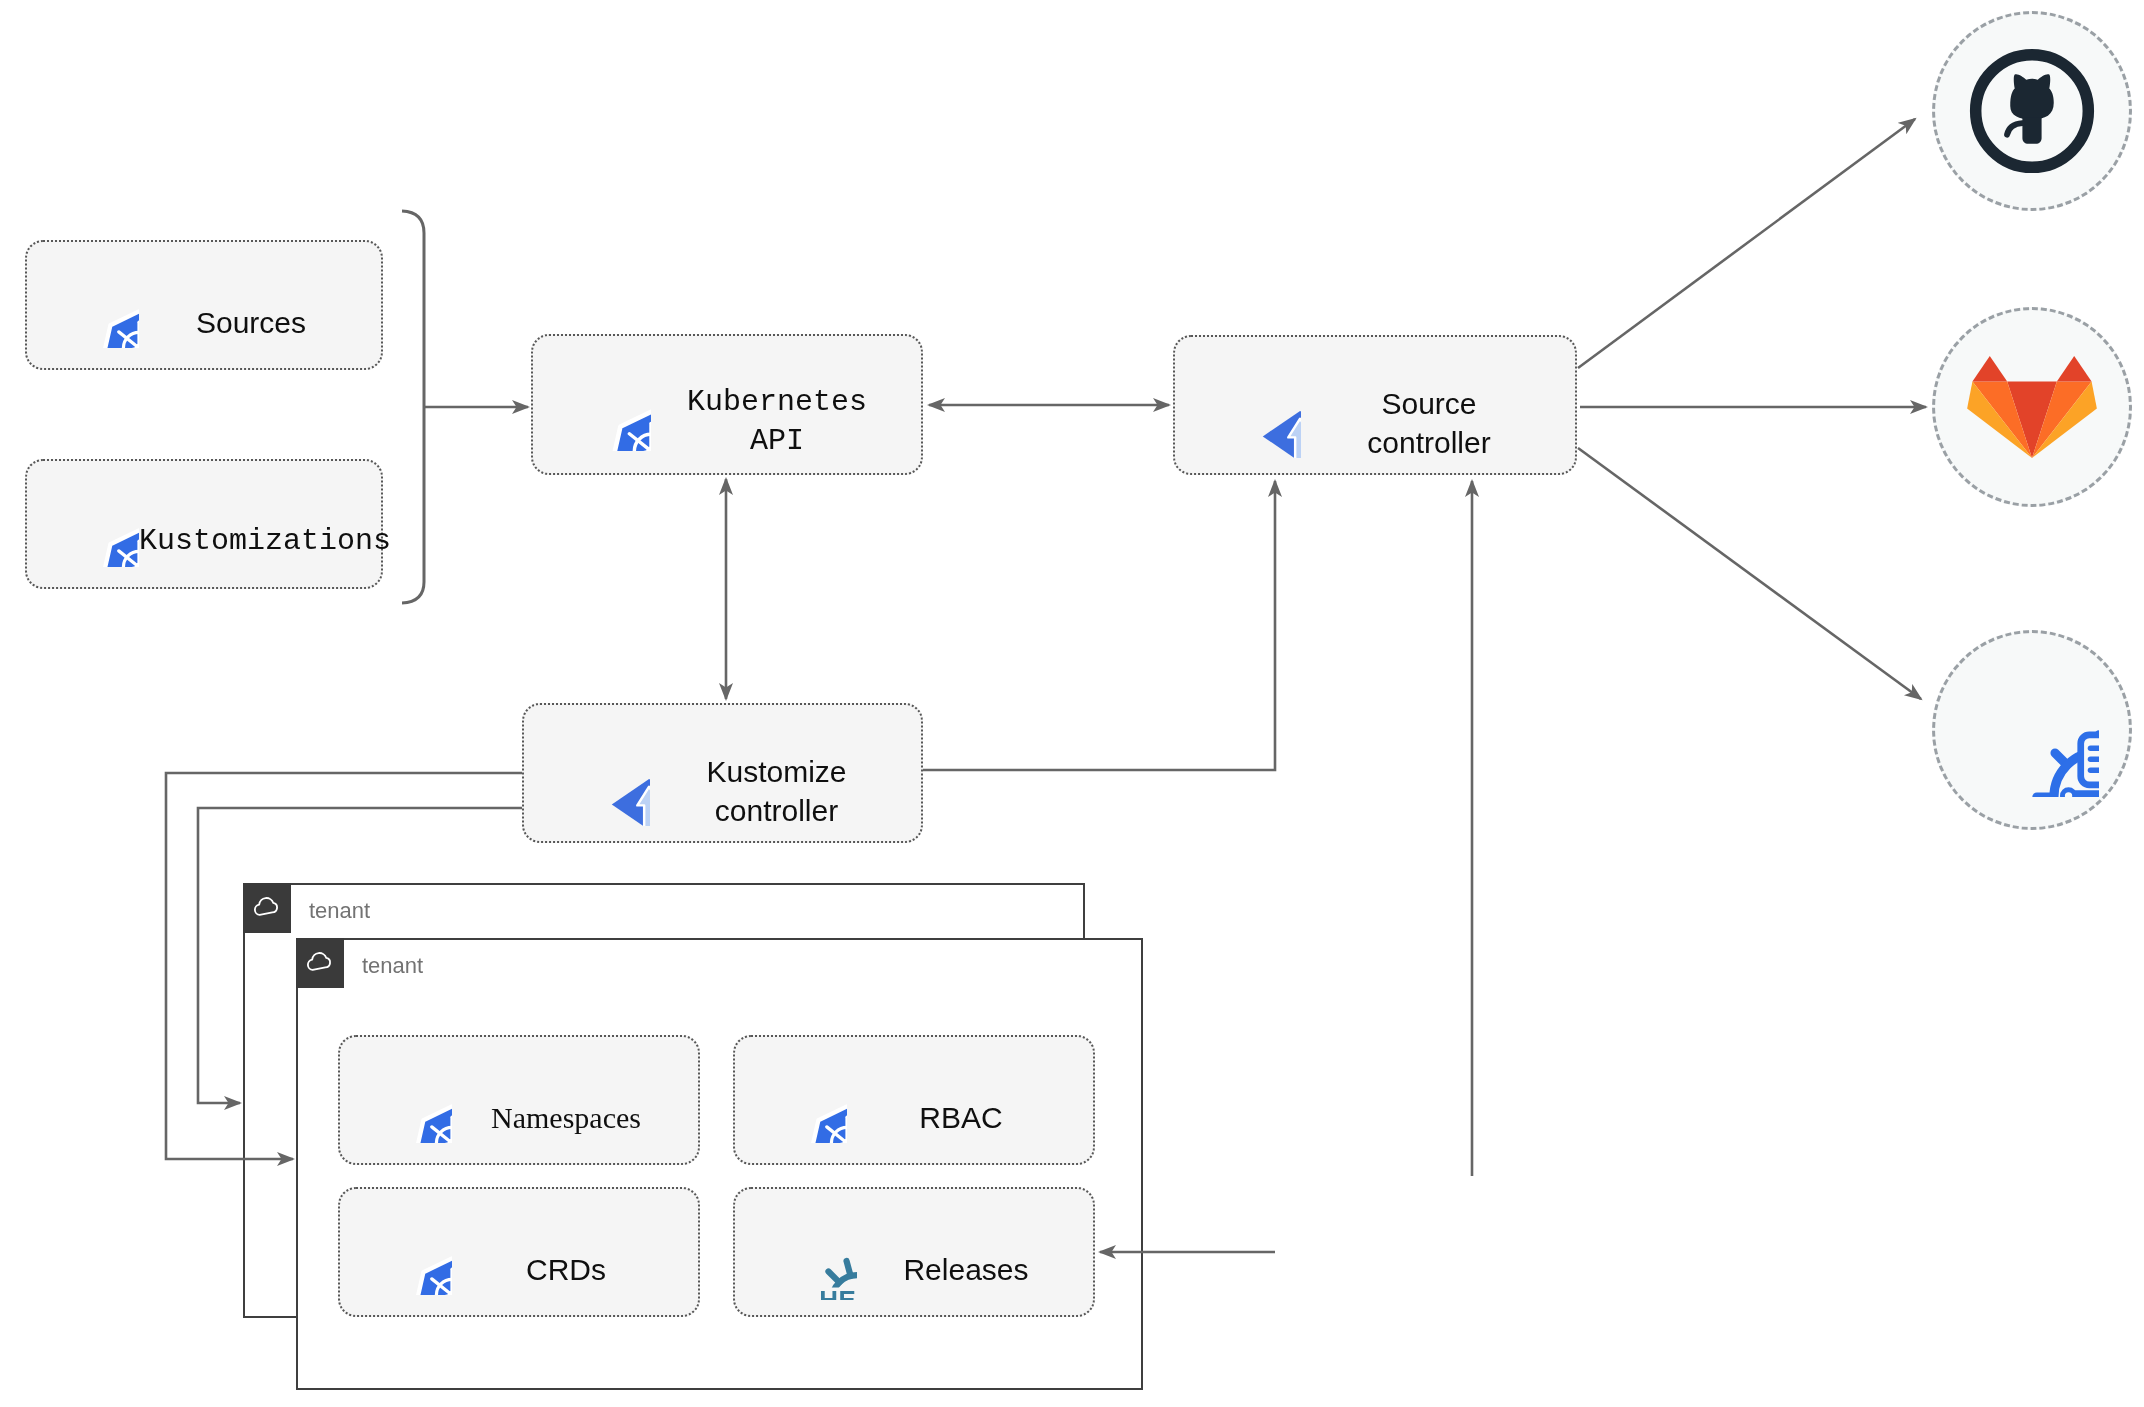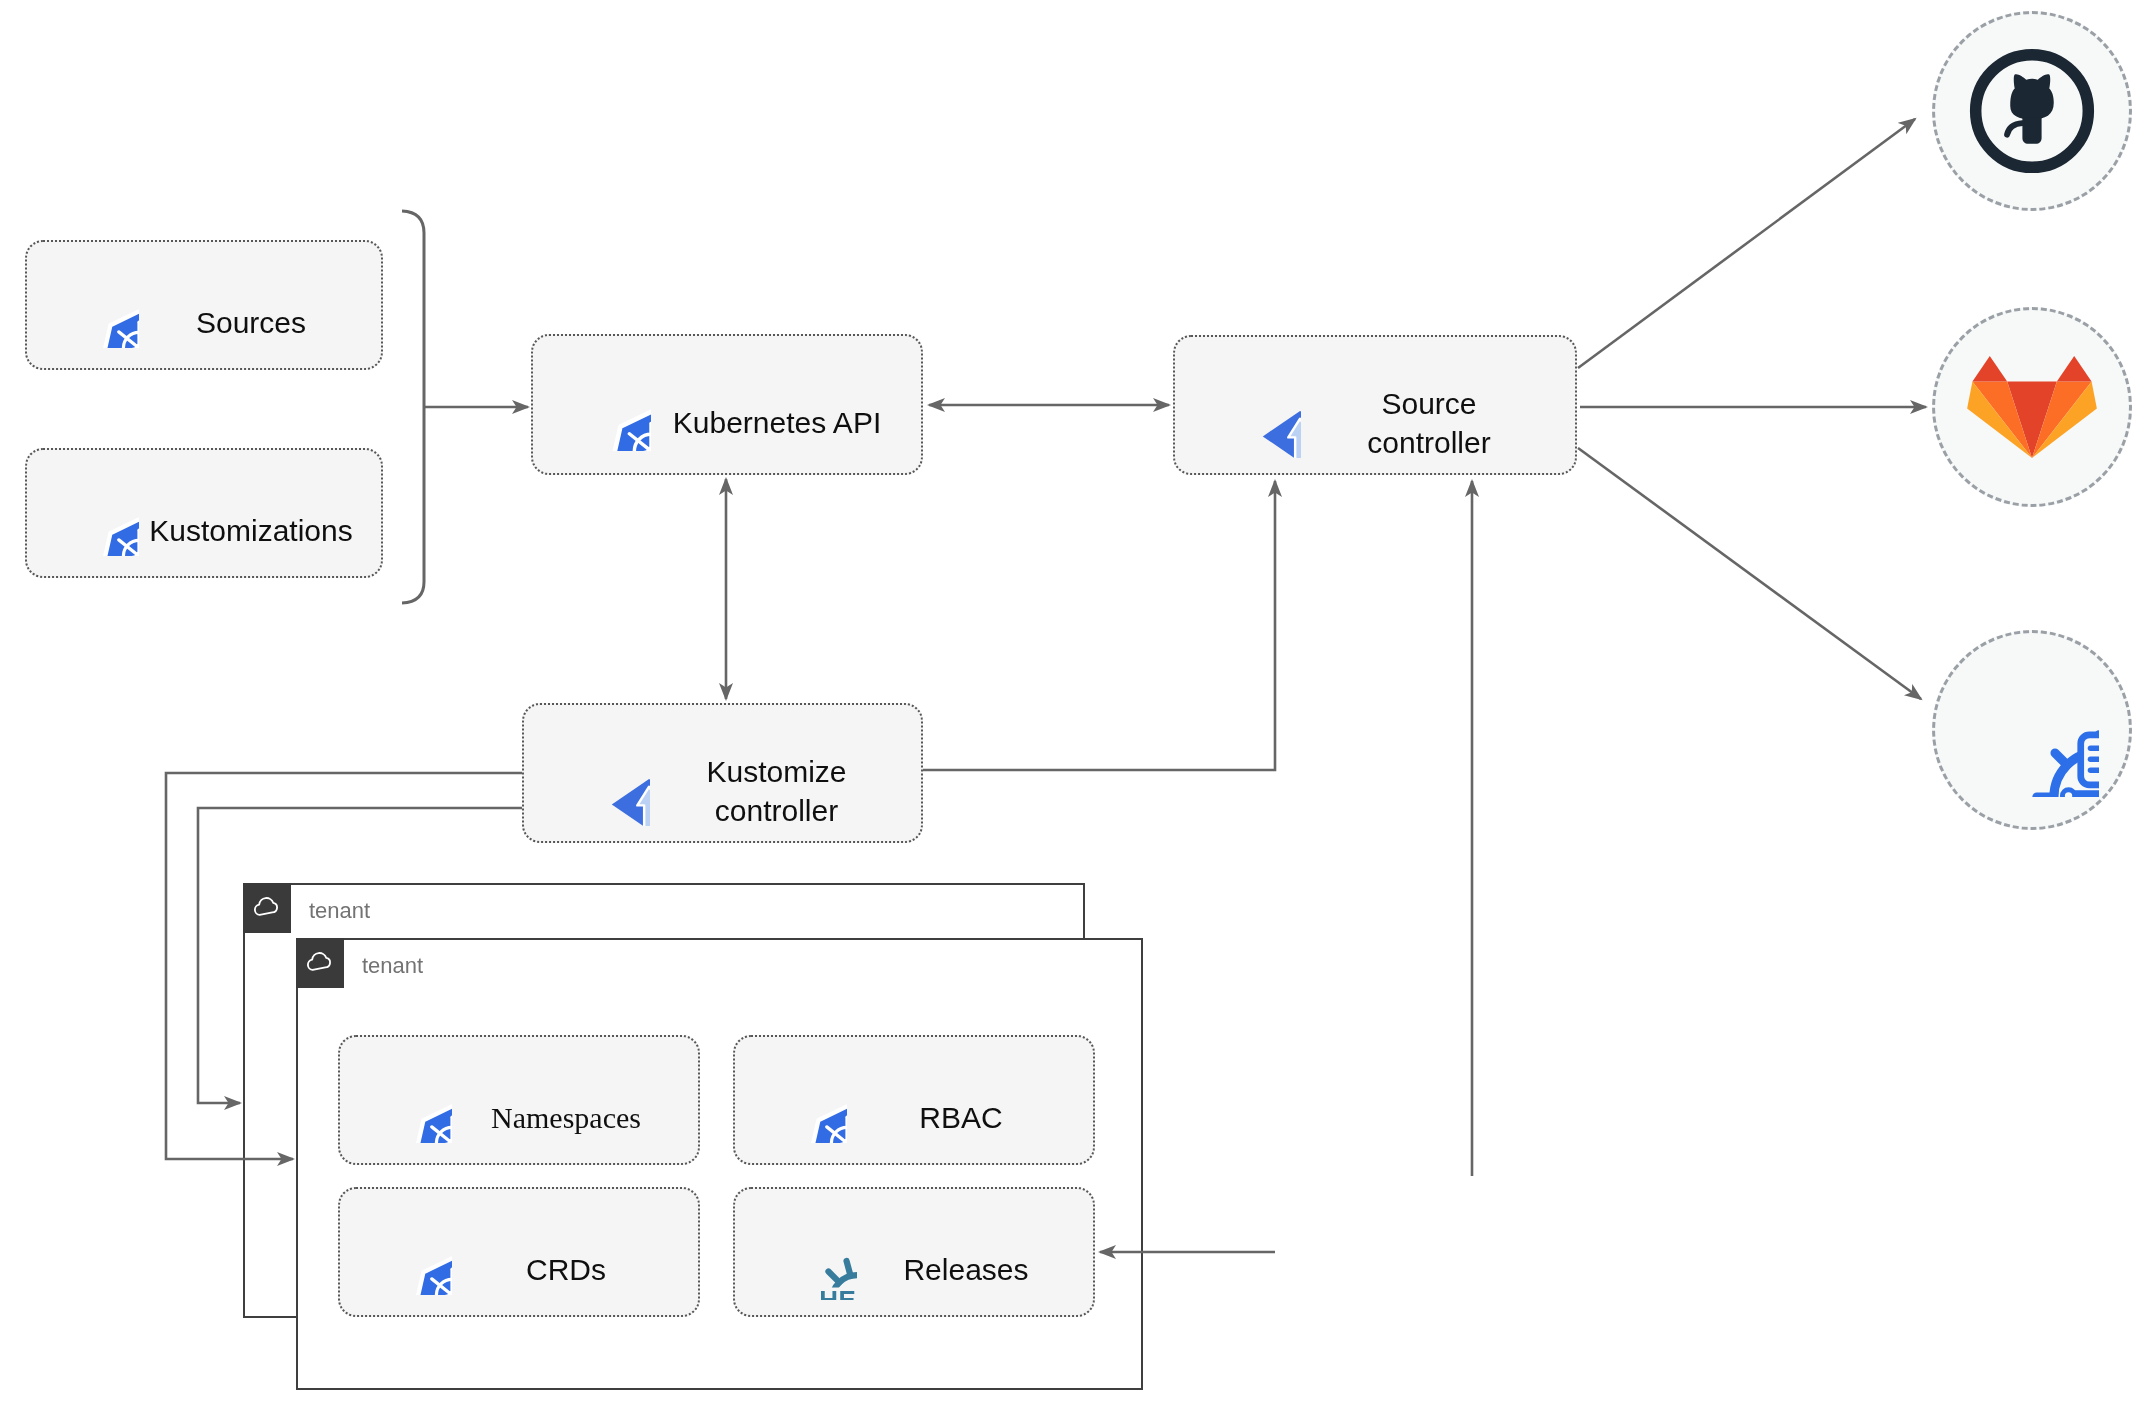--- a/index.html
+++ b/index.html
@@ -181,30 +181,30 @@
 
   <div class="node" style="left:25px;top:240px;width:358px;height:130px;">
     <span class="icw">
       <svg width="86" height="86" viewBox="-40 -40 80 80">
           <use href="#k8s"></use>
         </svg>
       </span>
     <span class="lbl">Sources</span>
   </div>
 
-  <div class="node" style="left:25px;top:448px;width:358px;height:130px;">
+  <div class="node" style="left:25px;top:459px;width:358px;height:130px;font-family:Liberation Mono, monospace;">
     <span class="icw">
       <svg width="86" height="86" viewBox="-40 -40 80 80">
           <use href="#k8s"></use>
         </svg>
       </span>
     <span class="lbl">Kustomizations</span>
   </div>
 
-  <div class="node" style="left:531px;top:334px;width:392px;height:141px;">
+  <div class="node" style="left:531px;top:334px;width:392px;height:141px;font-family:Liberation Mono, monospace;">
     <span class="icw">
       <svg width="92" height="92" viewBox="-40 -40 80 80">
           <use href="#k8s"></use>
         </svg>
       </span>
     <span class="lbl">Kubernetes API</span>
   </div>
 
   <div class="node ctrl" style="left:1173px;top:335px;width:404px;height:140px;">
     <span class="icw">

